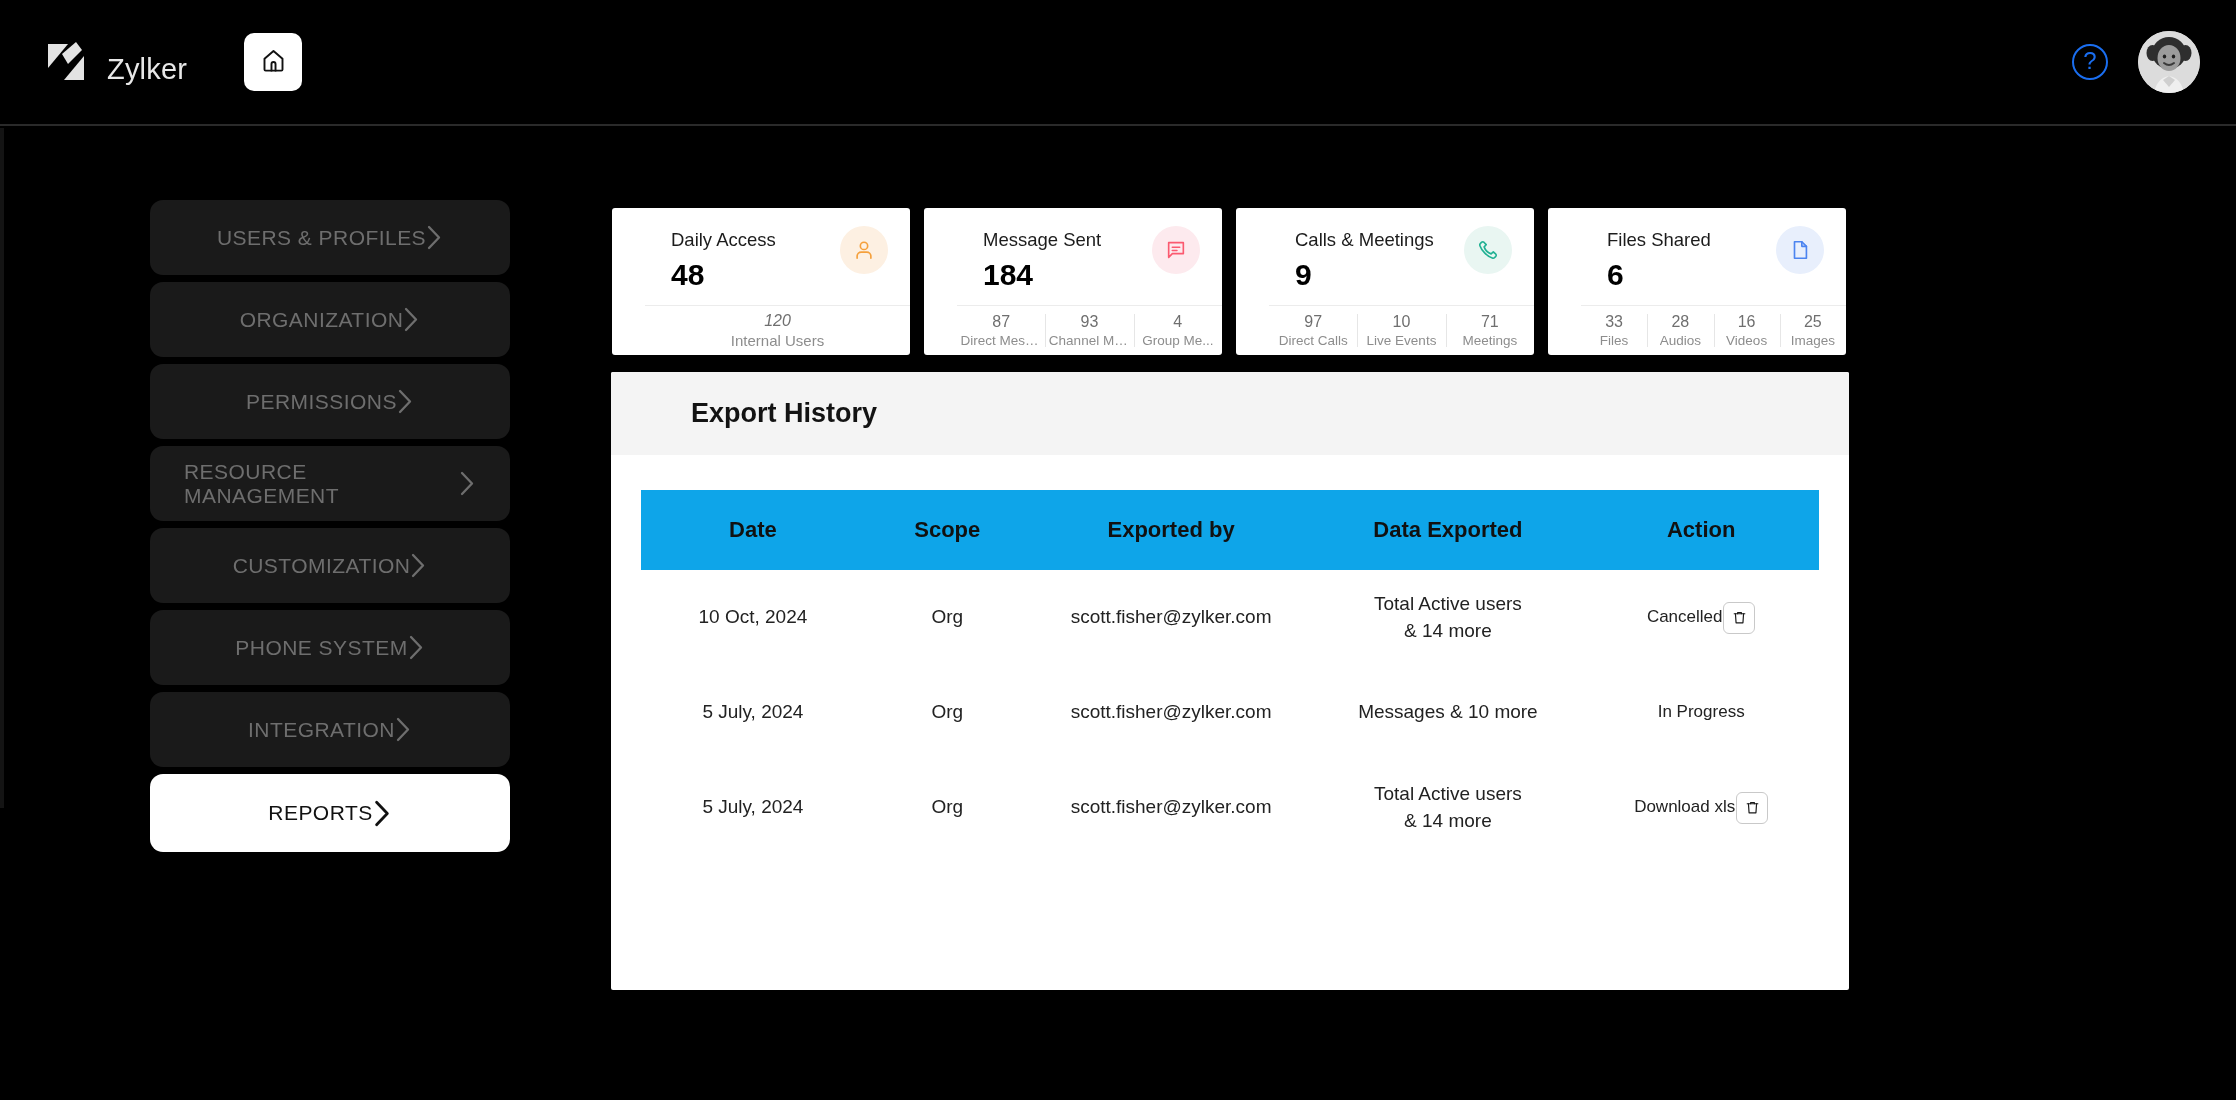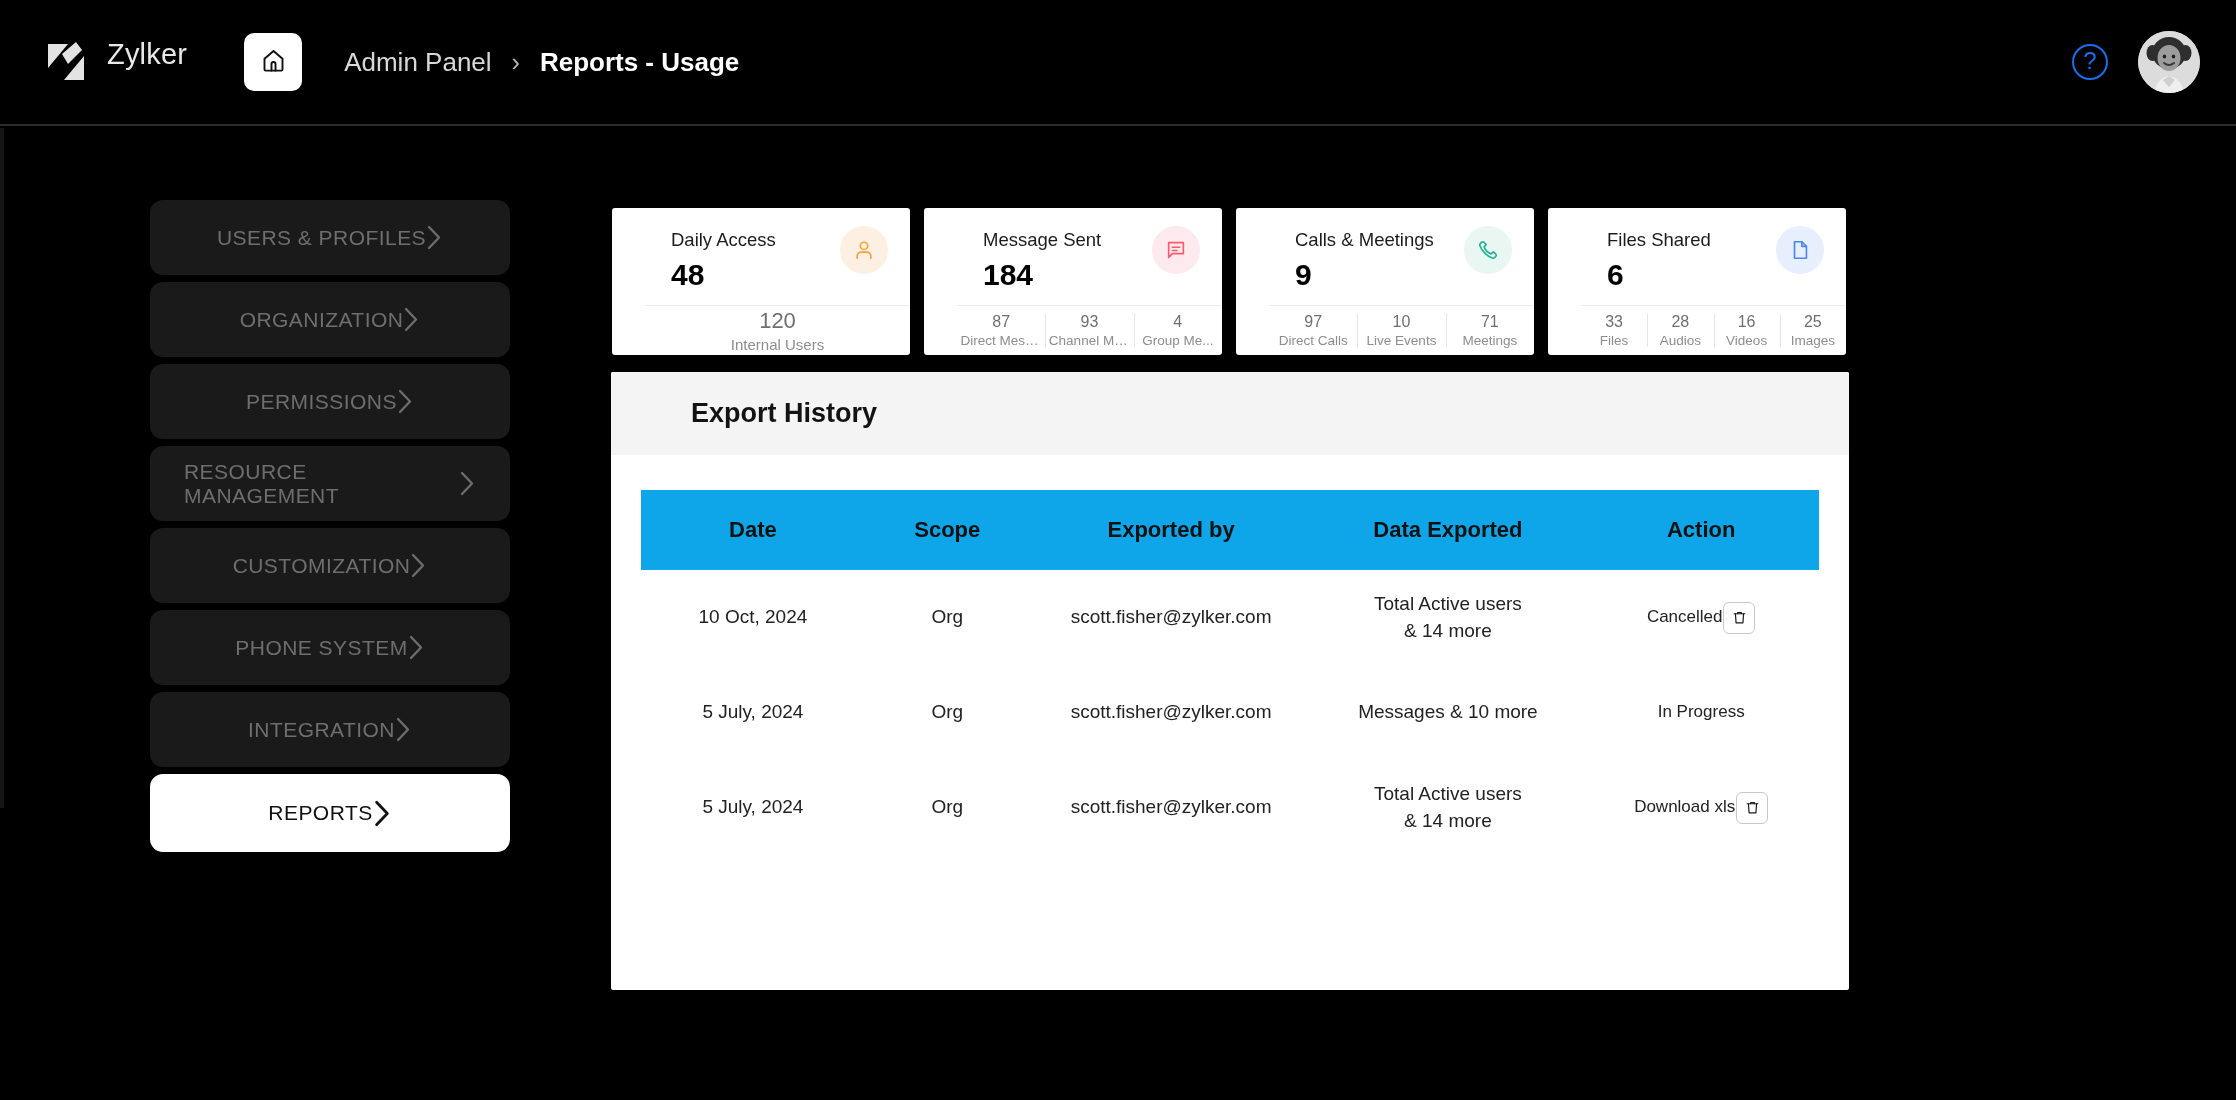--- a/index.html
+++ b/index.html
@@ -10,21 +10,21 @@
     overflow: hidden;
   }
   .page { position: relative; width: 2236px; height: 1100px; background: #000; }
 
   
   .topbar {
     position: absolute; left: 0; top: 0; width: 2236px; height: 126px;
     background: #000; display: flex; align-items: center;
     border-bottom: 2px solid #2a2a2a;
   }
-  .brand { display: flex; align-items: flex-start; margin-left: 42px; }
+  .brand { display: flex; align-items: flex-end; margin-left: 42px; }
   .logo-z {
     width: 48px; height: 48px; position: relative; overflow: hidden;
     flex: 0 0 48px;
   }
   .logo-z svg { display: block; }
   .brand-name {
     color: #e8e8e8; font-size: 29px; letter-spacing: .2px;
     margin-left: 17px; font-weight: 400;
   }
   .home-btn {
@@ -112,21 +112,21 @@
   .foot-cell + .foot-cell::before {
     content: ""; position: absolute; left: 0; top: 8px; bottom: 8px;
     width: 1px; background: #e6e6e6;
   }
   .foot-num { font-size: 16px; color: #6f6f6f; line-height: 1.25; font-weight: 400; }
   .foot-lbl {
     font-size: 13.5px; color: #8d8d8d; line-height: 1.3; font-weight: 400;
     white-space: nowrap; overflow: hidden; text-overflow: ellipsis;
     max-width: 92%; text-align: center;
   }
-  .card.single .foot-num { font-size: 22px; }
+  .card.single .foot-num { font-size: 16px; font-style: italic; }
   .card.single .foot-lbl { font-size: 15px; }
 
   
   .panel {
     position: absolute; left: 611px; top: 372px; width: 1238px; height: 618px;
     background: #ffffff; border-radius: 2px; overflow: hidden;
   }
   .panel-head {
     height: 83px; background: #f4f4f4;
     display: flex; align-items: center; padding-left: 80px;
@@ -179,25 +179,20 @@
 
     <div class="home-btn">
       <span>
         <svg width="27" height="27" viewBox="0 0 24 24" fill="none" stroke="#111" stroke-width="1.7" stroke-linecap="round" stroke-linejoin="round">
           <path d="M4 10.5 L12 3.5 L20 10.5 V20 a1 1 0 0 1 -1 1 H5 a1 1 0 0 1 -1 -1 Z"></path>
           <path d="M10.2 21 V15.2 a1.8 1.8 0 0 1 3.6 0 V21"></path>
         </svg>
       </span>
     </div>
 
-    <div class="crumbs">
-      <span class="crumb-1">Admin Panel</span>
-      <span class="crumb-sep">›</span>
-      <span class="crumb-2">Reports - Usage</span>
-    </div>
 
     <div class="topbar-right">
       <div class="help-icon">?</div>
       <div class="avatar">
         <svg width="62" height="62" viewBox="0 0 62 62">
           <defs>
             <clipPath id="avclip">
                 <circle cx="31" cy="31" r="31"></circle>
               </clipPath>
           </defs>

